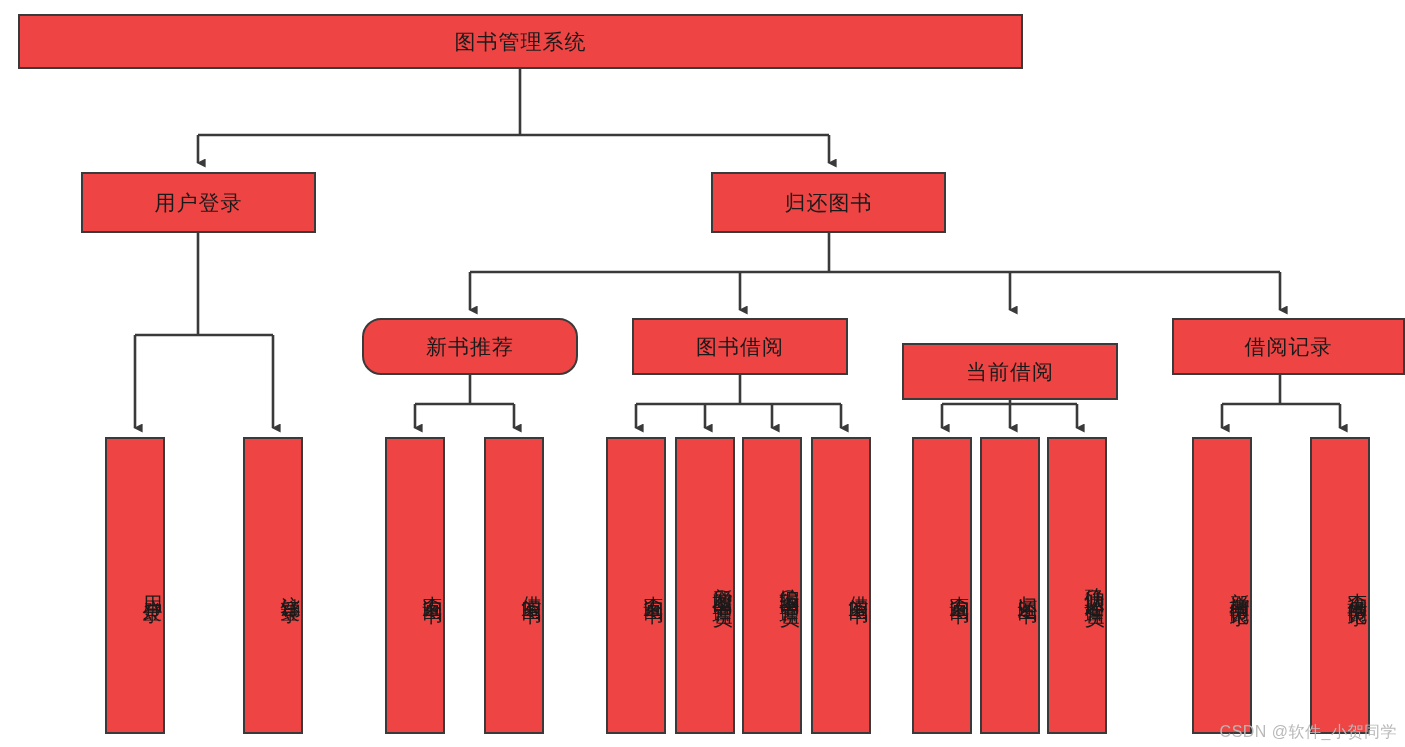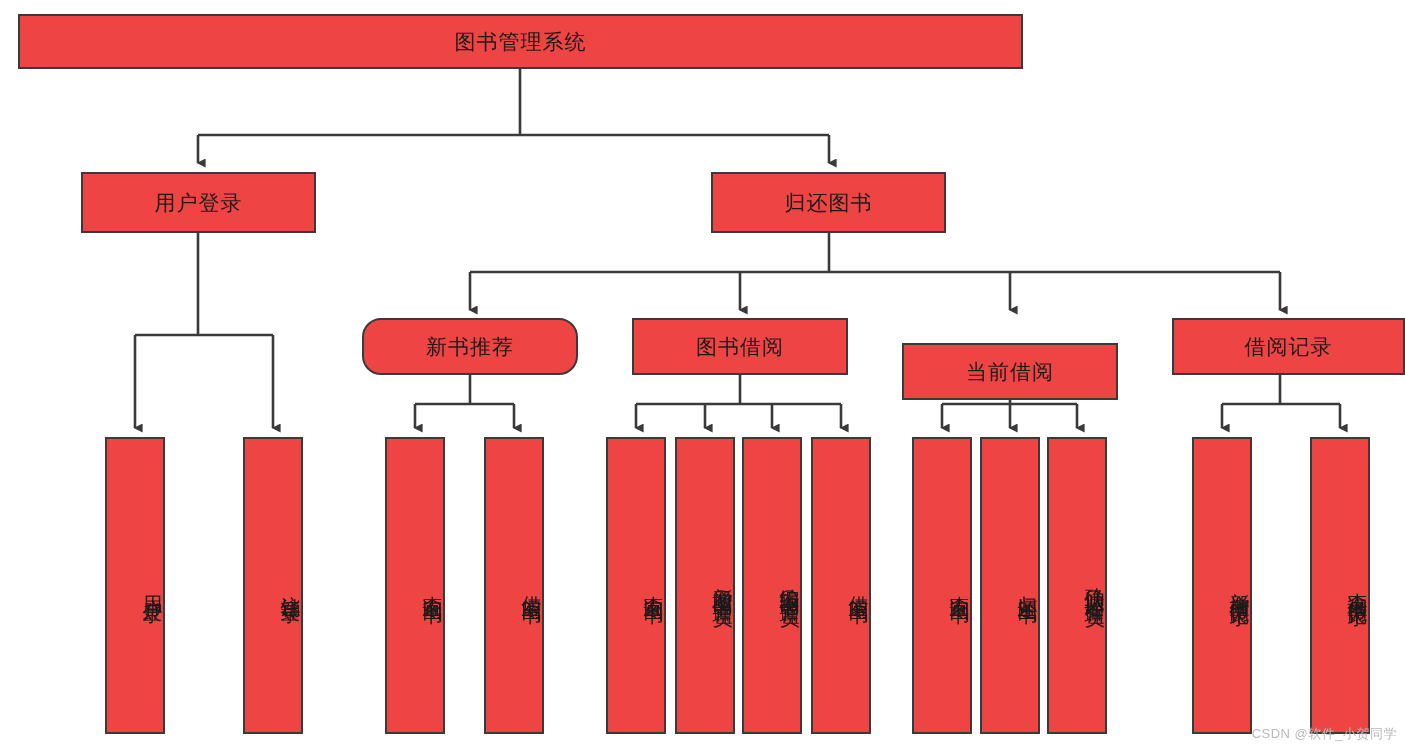--- a/index.html
+++ b/index.html
@@ -56,21 +56,21 @@
   }
   .node.vert .vlabel {
     writing-mode: vertical-rl;
     text-orientation: upright;
     white-space: nowrap;
   }
   .watermark {
     position: absolute;
     right: 8px;
     bottom: 4px;
-    font-size: 13px;
+    font-size: 16px;
     color: #b9b9b9;
     white-space: nowrap;
     z-index: 5;
     letter-spacing: 0.5px;
   }
 </style>
 </head>
 <body>
 
 <div id="canvas">

